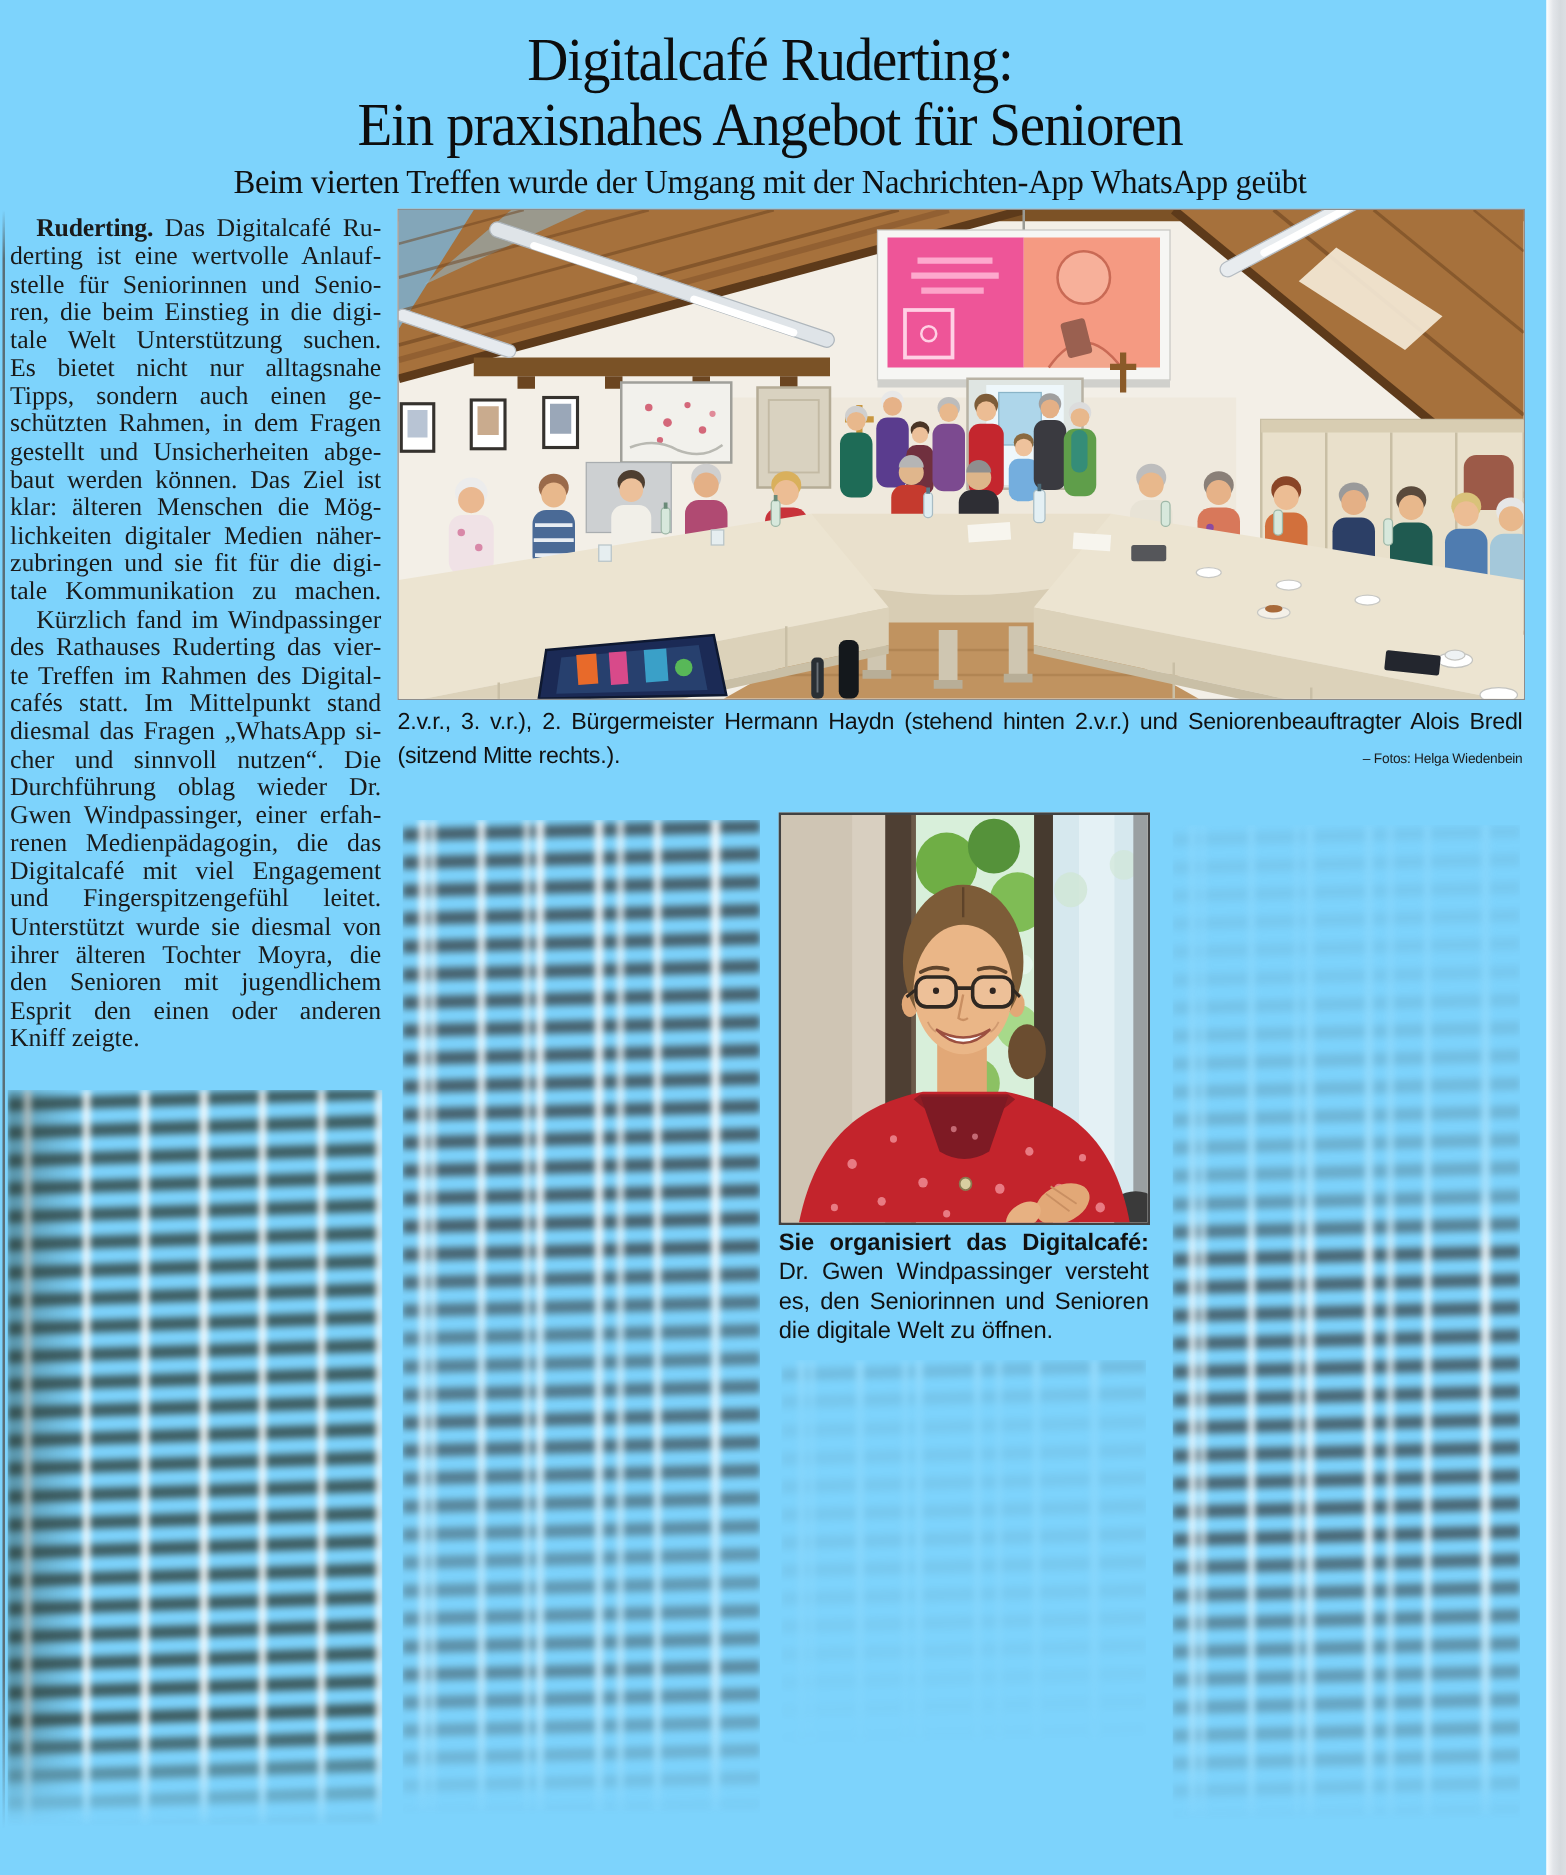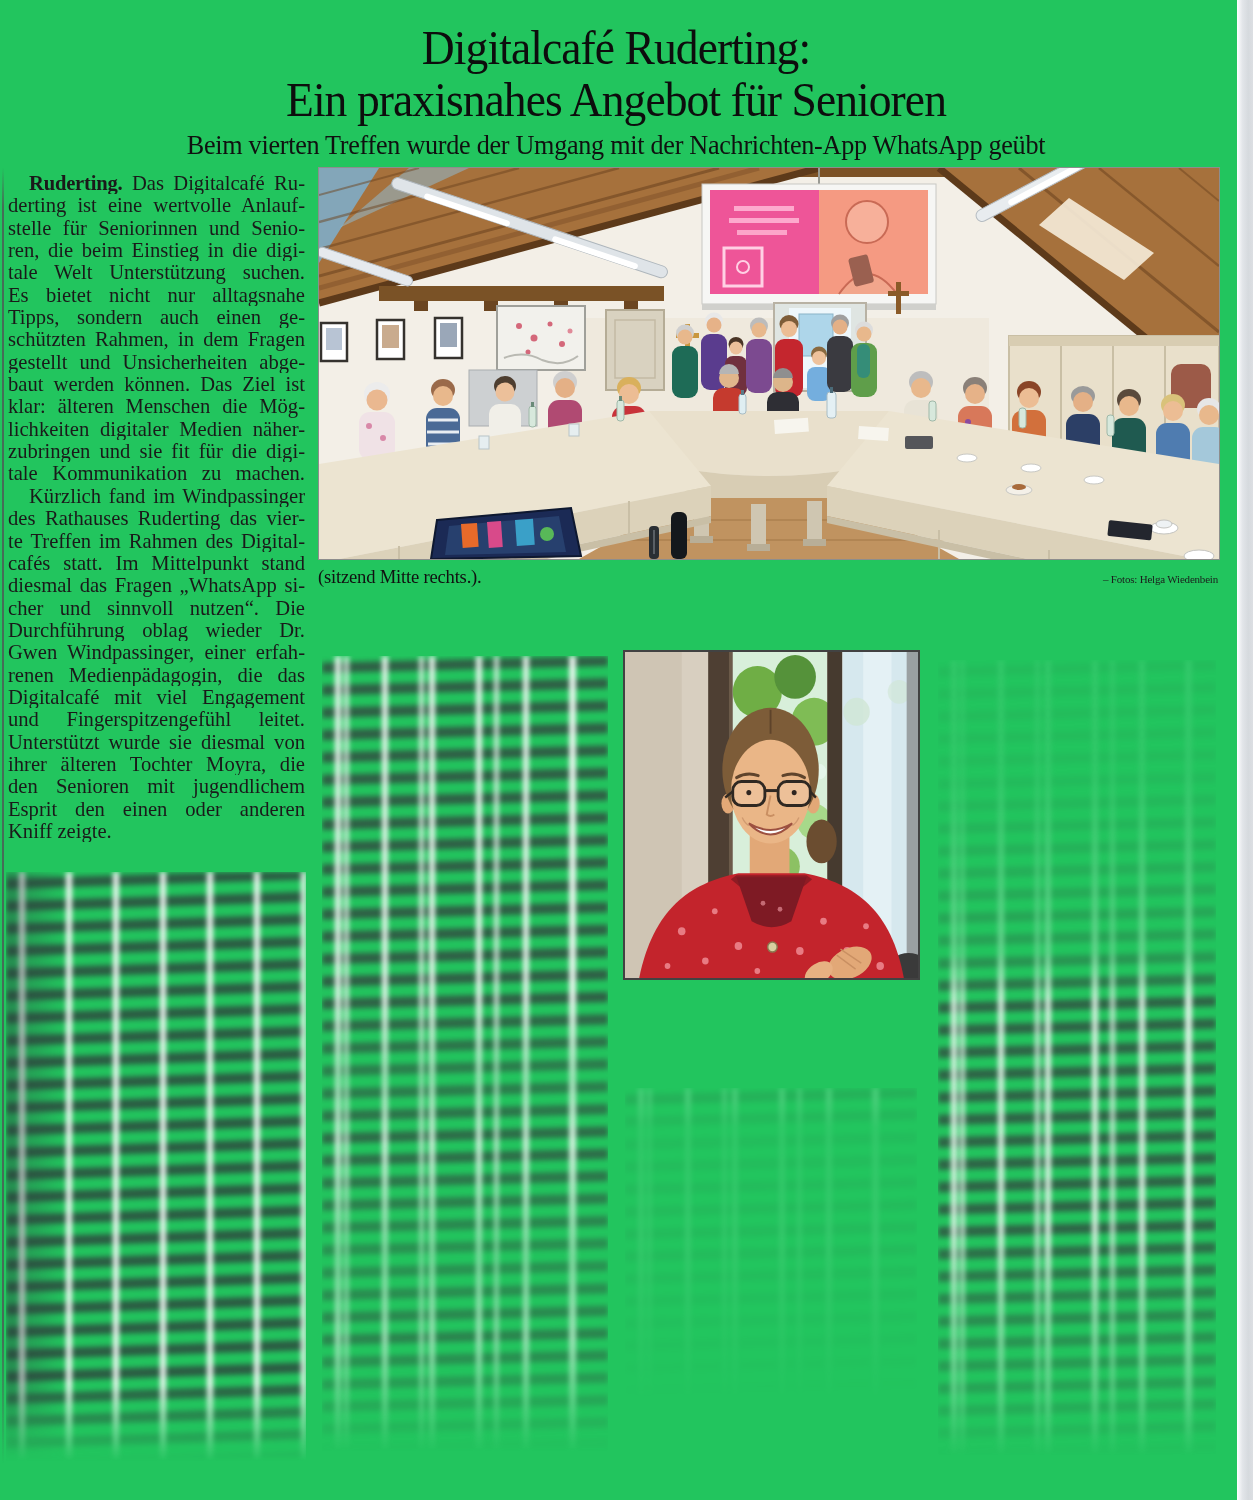--- a/index.html
+++ b/index.html
@@ -1,16 +1,16 @@
 <!DOCTYPE html>
 <html lang="de"><head>
 <meta charset="utf-8">
 <style>
   html,body{margin:0;padding:0;background:#ffffff;}
-  .page{position:relative;width:1253px;height:1500px;background:#22c55e;overflow:hidden;
+  .page{position:relative;width:1253px;height:1500px;background:#7dd3fc;overflow:hidden;
         font-family:"Liberation Serif",serif;color:#161616;}
   
   .edge-strip{position:absolute;left:1237px;top:0;width:16px;height:1500px;
         background:linear-gradient(to right,#ffffff,#e2e5e9 35%,#d6dade 70%,#dcdfe3);}
   .col-rule{position:absolute;left:2px;top:168px;width:2px;height:1295px;
         background:linear-gradient(to bottom,rgba(90,95,95,0),rgba(80,86,86,.8) 3%,rgba(80,86,86,.8) 90%,rgba(90,95,95,0));
         filter:blur(.4px);}
   
   .hdr{position:absolute;left:0;top:0;width:1232px;text-align:center;}
   .title{font-size:49px;line-height:52px;letter-spacing:-1px;font-weight:400;color:#0d0d0d;
@@ -26,21 +26,21 @@
   .jline b{letter-spacing:-.2px;margin-top:10px;}
   .indent{text-indent:21px;}
   .lastline{text-align-last:left;}
   
   .main-photo{position:absolute;left:318px;top:167px;width:900px;height:391px;
         border:1px solid #8d8d8d;box-sizing:content-box;background:#f3efe7;}
   
   .main-caption{position:absolute;left:318px;top:564px;width:900px;
         font-family:"Liberation Sans",sans-serif;font-size:18.6px;color:#111;letter-spacing:-.2px;}
   .capline{height:26.6px;line-height:26.6px;text-align:justify;text-align-last:justify;overflow:hidden;}
-  .capline-last{height:26.6px;line-height:26.6px;display:flex;justify-content:space-between;align-items:baseline;font-family:Liberation Serif, serif;}
+  .capline-last{height:26.6px;line-height:26.6px;display:flex;justify-content:space-between;align-items:baseline;}
   .credit{font-size:11px;color:#1c1c1c;text-align:center;}
   
   .portrait{position:absolute;left:623px;top:650px;width:293px;height:326px;
         border:2px solid #424242;box-sizing:content-box;background:#d8cfc0;}
   .portrait-caption{position:absolute;left:623px;top:983px;width:296px;
         font-family:"Liberation Sans",sans-serif;font-size:19px;color:#111;letter-spacing:-.1px;}
   .pcapline{height:23.4px;line-height:23.4px;text-align:justify;text-align-last:justify;overflow:hidden;}
   .plast{text-align-last:left;}
   
   .blur{position:absolute;filter:blur(2.6px);
@@ -386,20 +386,21 @@
 
       <g>
         <rect x="352" y="344" width="16" height="47" rx="6" fill="#14181c"></rect>
         <rect x="330" y="358" width="10" height="33" rx="4" fill="#2a2f34"></rect>
         <line x1="335" y1="362" x2="335" y2="386" stroke="#6a7076" stroke-width="1.5"></line>
       </g>
     </svg>
   </div>
 
   <div class="main-caption">
+    <div class="capline">2.v.r., 3. v.r.), 2. Bürgermeister Hermann Haydn (stehend hinten 2.v.r.) und Seniorenbeauftragter Alois Bredl</div>
     <div class="capline-last">
       <span>(sitzend Mitte rechts.).</span>
       <span class="credit">–  Fotos: Helga Wiedenbein</span>
     </div>
   </div>
 
   <div class="portrait">
     <svg width="293" height="326" viewBox="0 0 310 327" preserveAspectRatio="none">
       <rect x="0" y="0" width="310" height="327" fill="#d8cfc0"></rect>
       <rect x="0" y="0" width="60" height="327" fill="#cfc5b4"></rect>
@@ -475,19 +476,25 @@
         <path d="M124,166 Q127,172 131,174" fill="none" stroke="#d09a70" stroke-width="1.5"></path>
         <path d="M184,166 Q181,172 177,174" fill="none" stroke="#d09a70" stroke-width="1.5"></path>
         <ellipse cx="238" cy="312" rx="24" ry="15" fill="#e2a877" transform="rotate(-22 238 312)"></ellipse>
         <ellipse cx="205" cy="322" rx="16" ry="10" fill="#e7b182" transform="rotate(-30 205 322)"></ellipse>
         <line x1="224" y1="304" x2="244" y2="318" stroke="#c98f62" stroke-width="1.5"></line>
         <line x1="228" y1="298" x2="250" y2="312" stroke="#c98f62" stroke-width="1.5"></line>
       </g>
     </svg>
   </div>
 
+  <div class="portrait-caption">
+    <div class="pcapline"><b>Sie organisiert das Digitalcafé:</b></div>
+    <div class="pcapline">Dr. Gwen Windpassinger versteht</div>
+    <div class="pcapline">es, den Seniorinnen und Senioren</div>
+    <div class="pcapline plast">die digitale Welt zu öffnen.</div>
+  </div>
 
   <div class="blur blur-left"></div>
   <div class="blur blur-mid"></div>
   <div class="blur blur-col4"></div>
   <div class="blur blur-right"></div>
 
 </div>
 
 </body></html>

